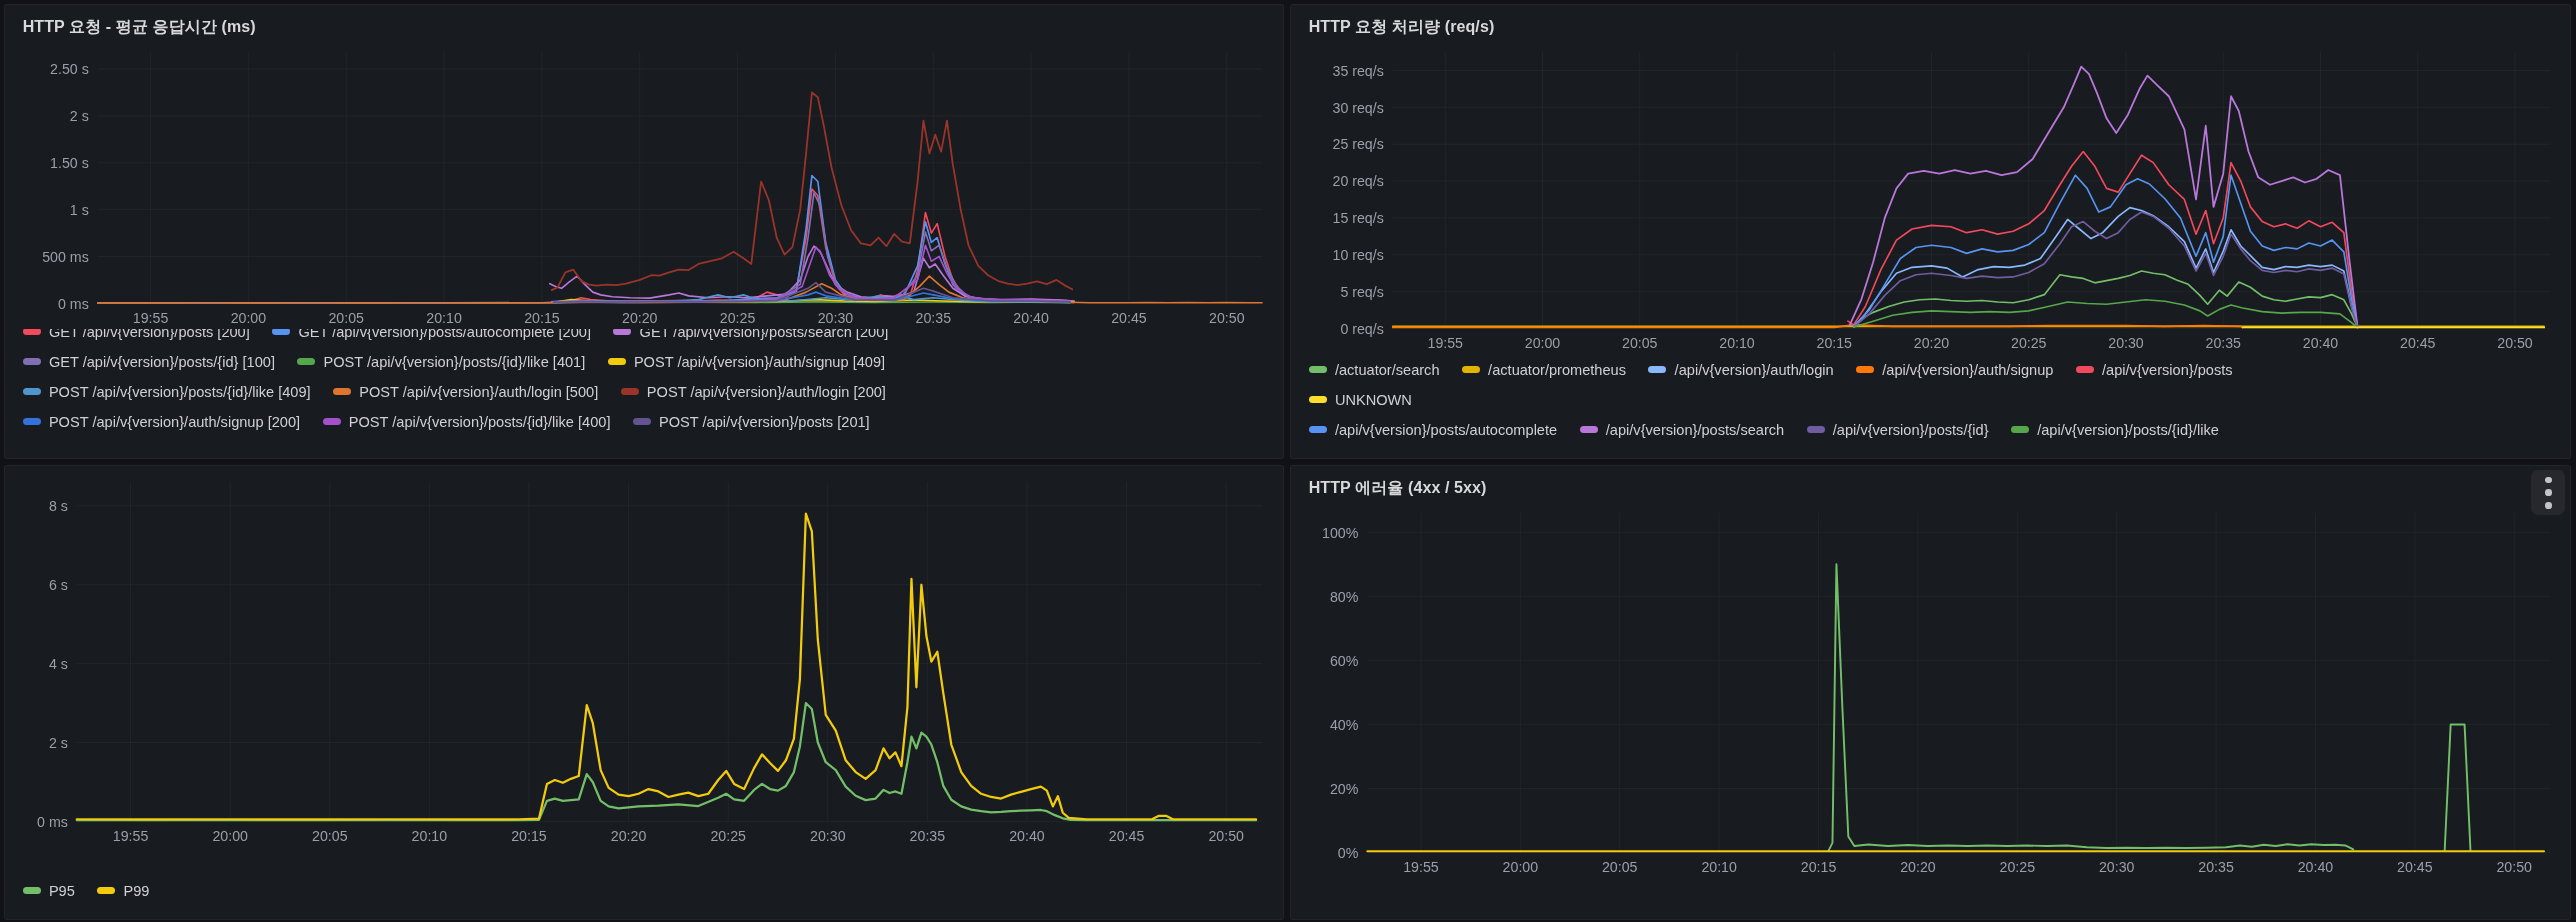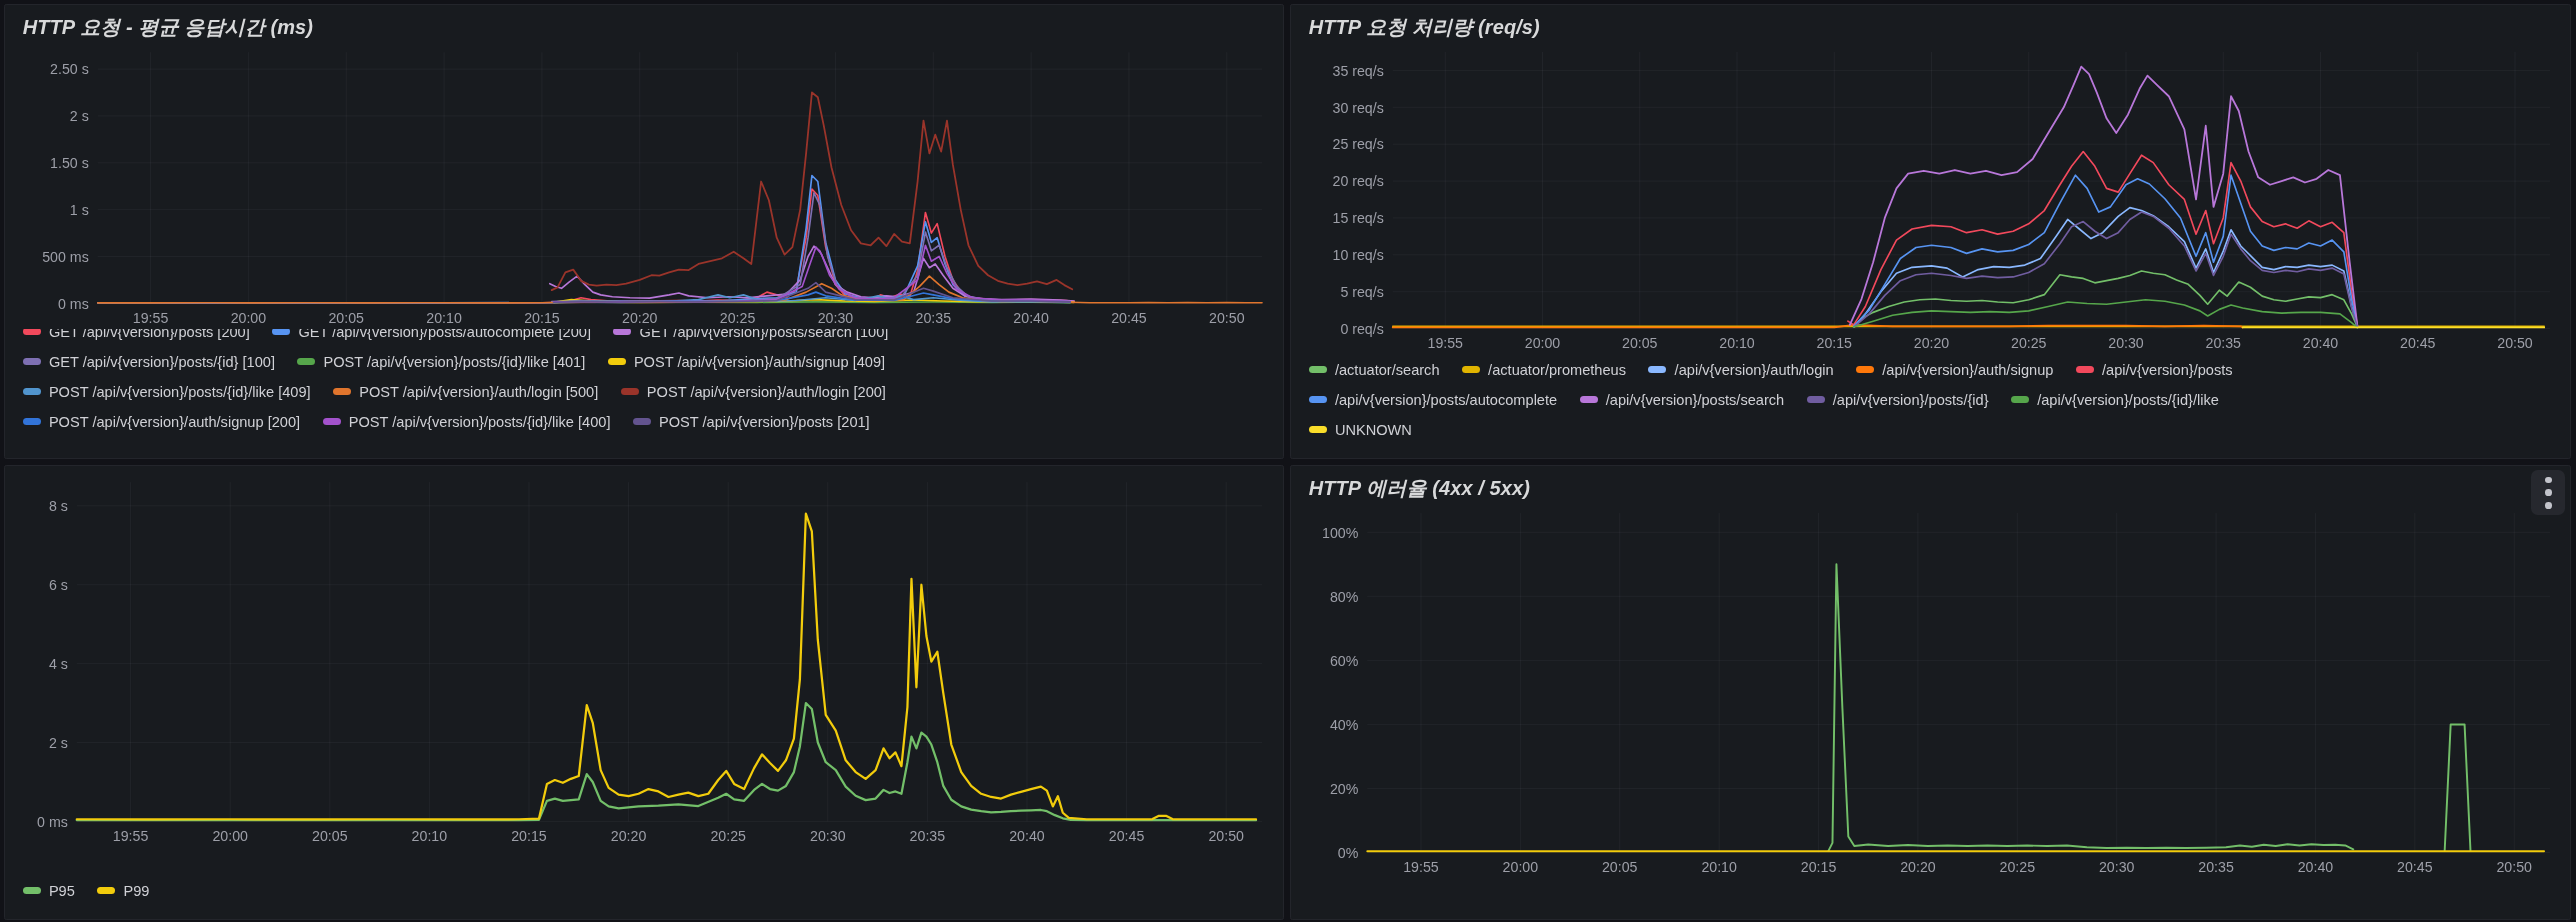--- a/index.html
+++ b/index.html
@@ -1,21 +1,21 @@
 <!DOCTYPE html>
 <html style="font-size:12px"><head>
 <meta charset="utf-8">
 <style>
   html,body{margin:0;padding:0;background:#111217;font-family:"Liberation Sans",sans-serif;}
   .dashboard{width:2576px;height:922px;box-sizing:border-box;display:grid;
     grid-template-columns:1280px 1281px;grid-template-rows:455px 455px;gap:6px;padding:3.7px;}
   .panel{background:#181b1f;border:0.7px solid #23252b;border-radius:2.2px;display:flex;
     flex-direction:column;padding:7.5px 15px 6px 18px;box-sizing:border-box;position:relative;overflow:hidden;}
   .panel-header{height:31px;display:flex;align-items:center;flex:none;}
-  .panel-title{font-size:20px;font-weight:600;color:#d8d9da;letter-spacing:0.1px;margin:0;font-style:italic;}
+  .panel-title{font-size:16px;font-weight:600;color:#d8d9da;letter-spacing:0.1px;margin:0;}
   .chart{flex:1 1 auto;min-height:0;position:relative;}
   .legend{flex:none;padding-top:3px;}
   .legend.clipped{height:120px;overflow:hidden;}
   .legend.clipped .legend-inner{margin-top:-8.2px;}
   .legend-row{display:flex;align-items:flex-start;margin:0 0 14px 0;}
   .legend-item{display:flex;align-items:center;margin-right:22.4px;cursor:pointer;}
   .swatch{width:18px;height:6.7px;border-radius:3.7px;margin-right:8.2px;flex:none;}
   .legend-label{font-size:14.6px;color:#d0d1d6;white-space:nowrap;}
   .kebab{position:absolute;top:4.5px;right:4.5px;width:34px;height:45px;background:#26282e;
     border-radius:6.7px;display:flex;flex-direction:column;align-items:center;justify-content:center;
@@ -90,21 +90,21 @@
             <span class="legend-item">
               <span class="swatch" style="background: rgb(242, 73, 92);"></span>
               <span class="legend-label">GET /api/v{version}/posts [200]</span>
             </span>
             <span class="legend-item">
               <span class="swatch" style="background: rgb(87, 148, 242);"></span>
               <span class="legend-label">GET /api/v{version}/posts/autocomplete [200]</span>
             </span>
             <span class="legend-item">
               <span class="swatch" style="background: rgb(184, 119, 217);"></span>
-              <span class="legend-label">GET /api/v{version}/posts/search [100]</span>
+              <span class="legend-label">GET /api/v{version}/posts/search [200]</span>
             </span>
           </div>
           <div class="legend-row">
             <span class="legend-item">
               <span class="swatch" style="background: rgb(126, 112, 179);"></span>
               <span class="legend-label">GET /api/v{version}/posts/{id} [100]</span>
             </span>
             <span class="legend-item">
               <span class="swatch" style="background: rgb(86, 166, 75);"></span>
               <span class="legend-label">POST /api/v{version}/posts/{id}/like [401]</span>
@@ -223,40 +223,40 @@
               <span class="swatch" style="background: rgb(255, 120, 10);"></span>
               <span class="legend-label">/api/v{version}/auth/signup</span>
             </span>
             <span class="legend-item">
               <span class="swatch" style="background: rgb(242, 73, 92);"></span>
               <span class="legend-label">/api/v{version}/posts</span>
             </span>
           </div>
           <div class="legend-row">
             <span class="legend-item">
+              <span class="swatch" style="background: rgb(250, 222, 42);"></span>
+              <span class="legend-label">UNKNOWN</span>
+            </span>
+          </div>
+          <div class="legend-row">
+            <span class="legend-item">
               <span class="swatch" style="background: rgb(87, 148, 242);"></span>
               <span class="legend-label">/api/v{version}/posts/autocomplete</span>
             </span>
             <span class="legend-item">
               <span class="swatch" style="background: rgb(184, 119, 217);"></span>
               <span class="legend-label">/api/v{version}/posts/search</span>
             </span>
             <span class="legend-item">
               <span class="swatch" style="background: rgb(112, 93, 160);"></span>
               <span class="legend-label">/api/v{version}/posts/{id}</span>
             </span>
             <span class="legend-item">
               <span class="swatch" style="background: rgb(86, 166, 75);"></span>
               <span class="legend-label">/api/v{version}/posts/{id}/like</span>
-            </span>
-          </div>
-          <div class="legend-row">
-            <span class="legend-item">
-              <span class="swatch" style="background: rgb(250, 222, 42);"></span>
-              <span class="legend-label">UNKNOWN</span>
             </span>
           </div>
         </div>
     </div>
   </section>
 
   <section class="panel">
     <div class="chart">
         <svg width="1245" height="374" viewBox="0 0 1666 500">
           <line x1="143.96974789915967" x2="143.96974789915967" y1="12" y2="466" stroke="rgba(204,204,220,0.08)" stroke-width="1"></line>

